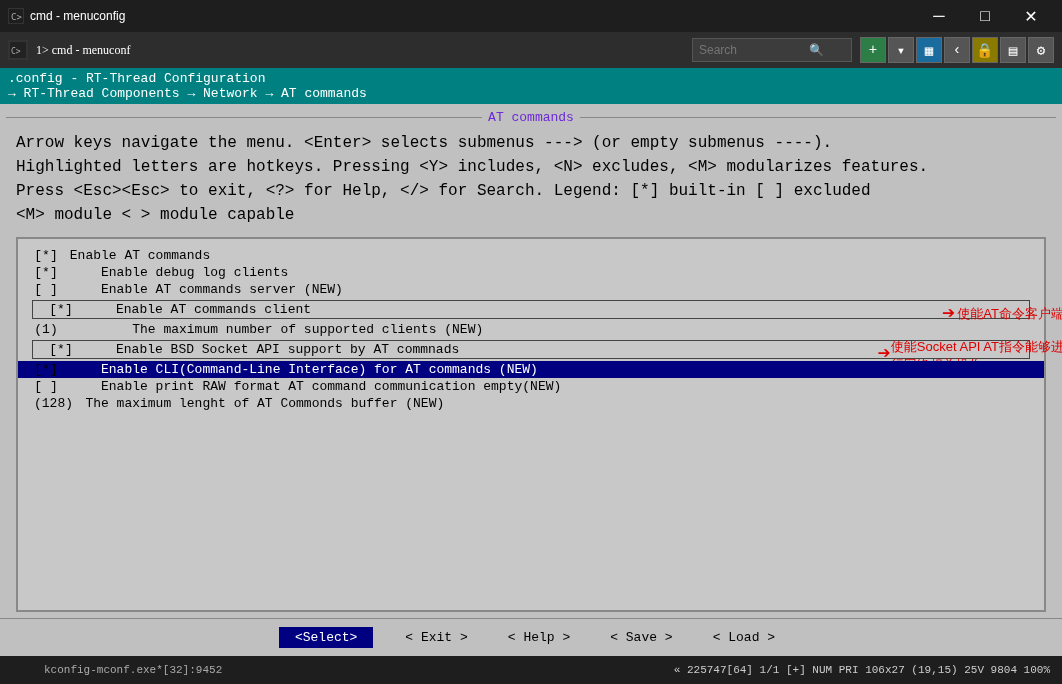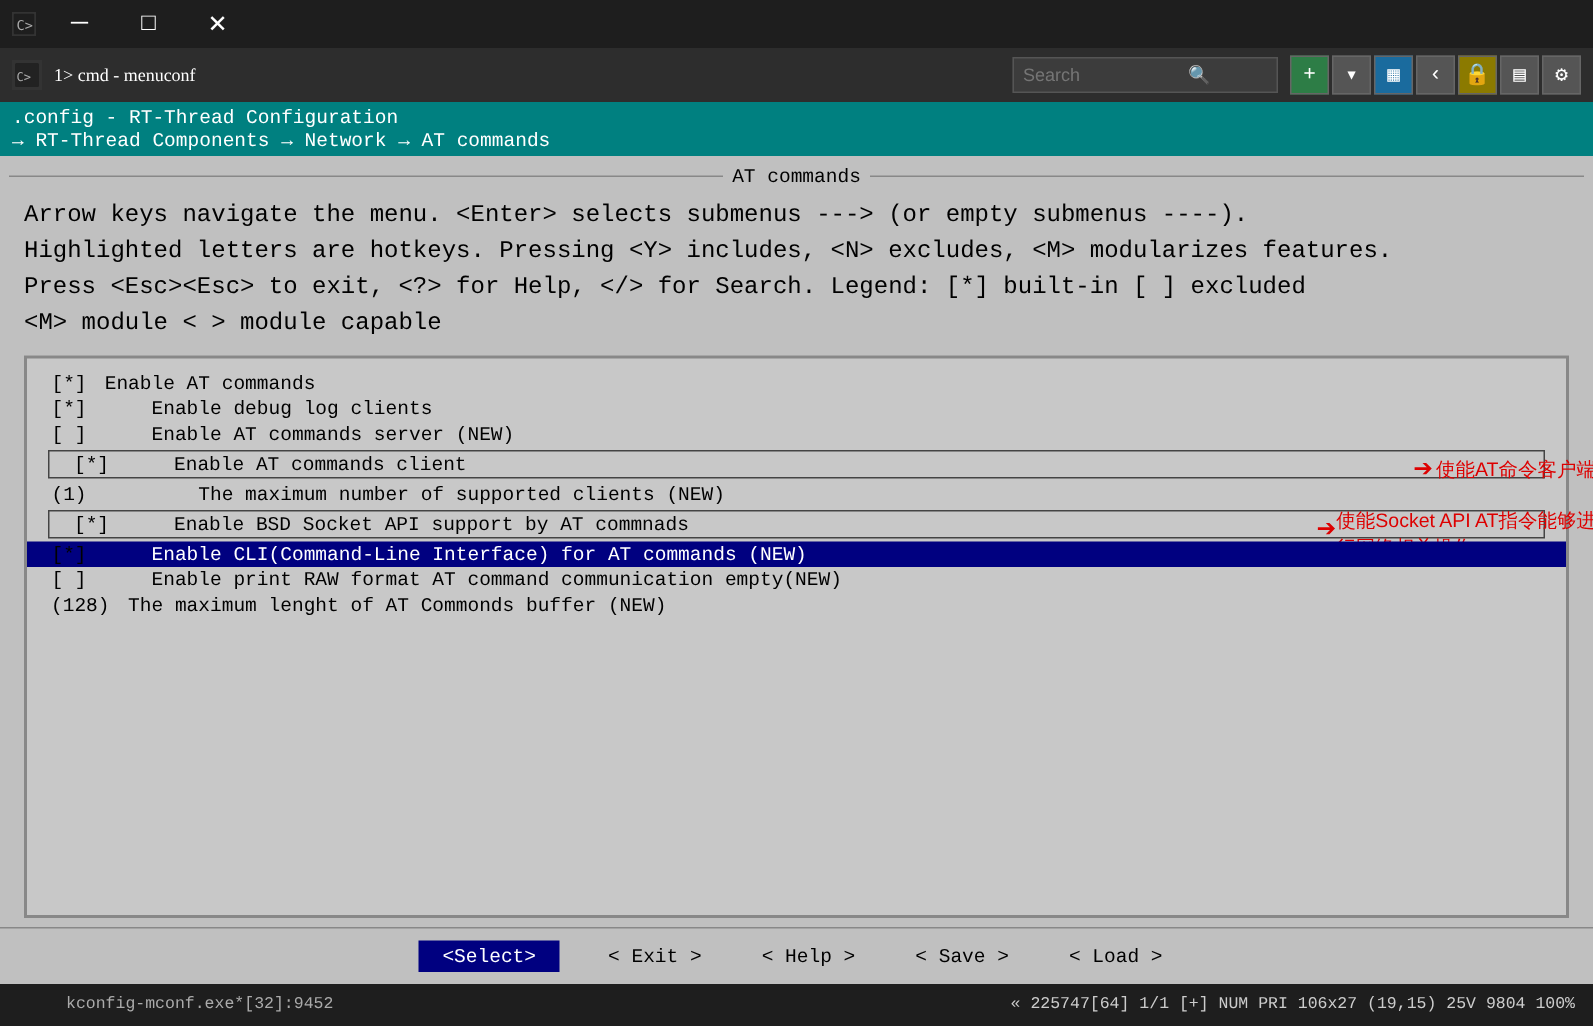--- a/index.html
+++ b/index.html
@@ -79,21 +79,21 @@
       font-size: 12px;
       font-family: Liberation Serif, serif;
       flex: 1;
     }
     .search-box {
       display: flex;
       align-items: center;
       background: #3c3c3c;
       border: 1px solid #555;
       height: 24px;
-      width: 177px;
+      width: 160px;
       padding: 0 6px;
       margin-left: 44px;
     }
     .search-input {
       background: transparent;
       border: none;
       outline: none;
       color: #ccc;
       font-size: 12px;
       font-family: 'Segoe UI', sans-serif;
@@ -153,21 +153,21 @@
       flex: 1;
       background: #c0c0c0;
       display: flex;
       flex-direction: column;
       padding: 0;
     }
 
     
     .at-header {
       text-align: center;
-      color: #000000;
+      color: #6d28d9;
       font-size: 13px;
       padding: 6px 0 2px 0;
       font-family: 'Courier New', monospace;
       background: #c0c0c0;
     }
     .at-header-line {
       display: flex;
       align-items: center;
       justify-content: center;
       gap: 0;
@@ -294,20 +294,21 @@
 </head>
 <body>
 
 <div class="title-bar">
   <div class="title-bar-icon">
     <svg width="14" height="14" viewBox="0 0 14 14">
       <rect width="14" height="14" fill="#1e1e1e" rx="1"></rect>
       <text x="2" y="11" font-size="9" fill="#aaa" font-family="monospace">C&gt;</text>
     </svg>
   </div>
+  <span class="title-bar-text">cmd - menuconfig</span>
   <div class="title-bar-controls">
     <button class="title-btn">─</button>
     <button class="title-btn">□</button>
     <button class="title-btn close">✕</button>
   </div>
 </div>
 
 <div class="tab-bar">
   <div class="tab-icon">
     <svg width="16" height="16" viewBox="0 0 16 16">

